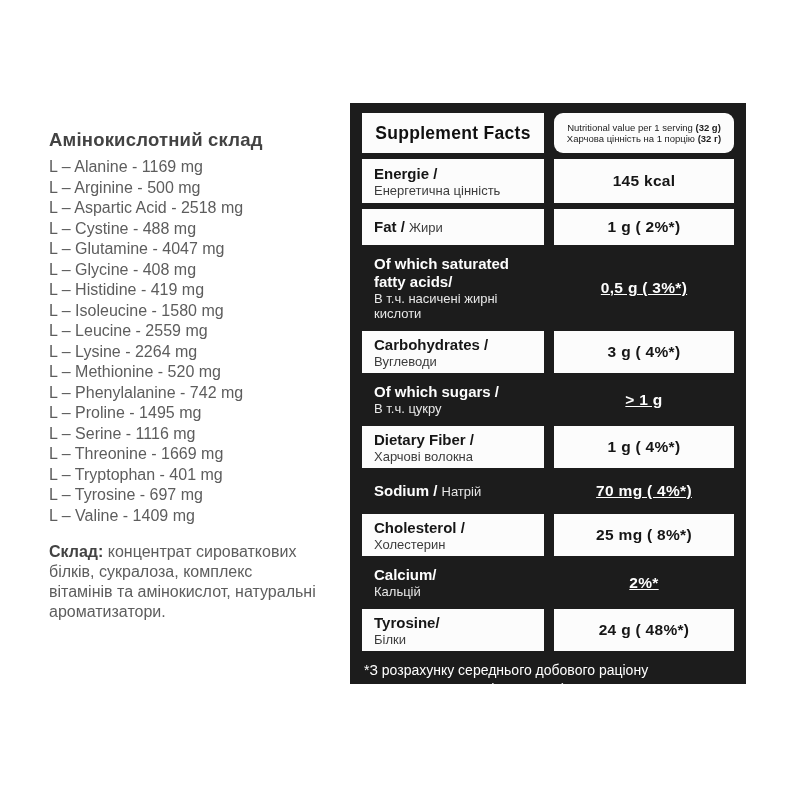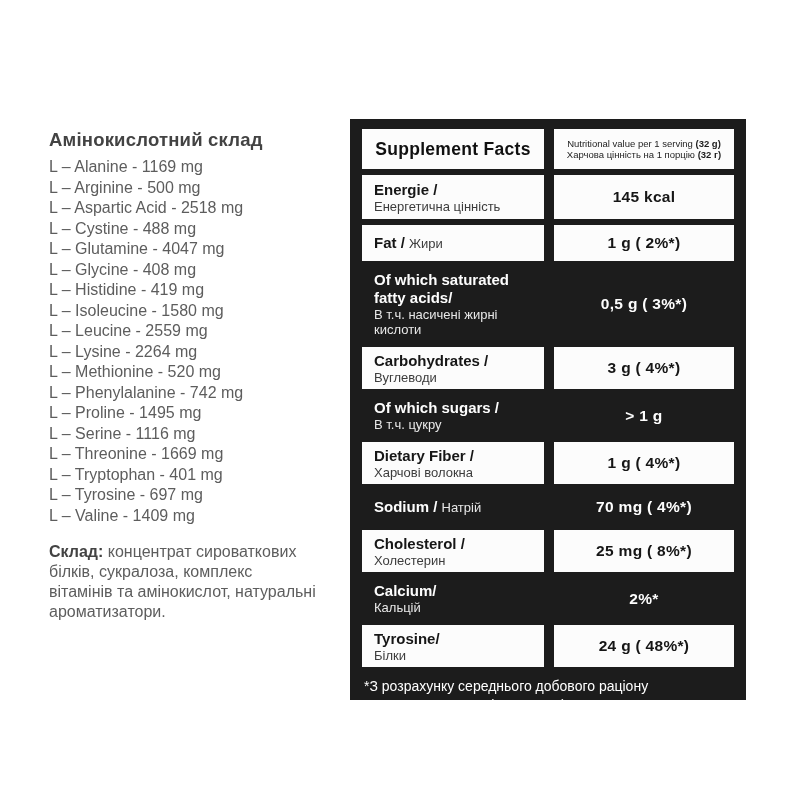--- a/index.html
+++ b/index.html
@@ -25,21 +25,21 @@
     white-space:nowrap;
   }
   .ingredients{
     font-size:16px;line-height:20px;color:var(--body-color,#5d5d5d);
   }
   .ingredients .bold{font-weight:bold;color:var(--heading-color,#434343);}
   .ingredients .line{display:block;}
 
   
   .facts-table{
-    position:absolute;left:350px;top:119px;width:396px;height:581px;
+    position:absolute;left:350px;top:103px;width:396px;height:581px;
     background:var(--table-bg,#1c1c1c);
     box-sizing:border-box;
     padding:10px 12px;
     display:flex;flex-direction:column;
   }
   .f-row{display:flex;column-gap:10px;margin-bottom:6px;flex:0 0 auto;}
   .f-cell{box-sizing:border-box;}
   .f-label{
     flex:0 0 182px;display:flex;align-items:center;
     padding:4px 6px 4px 12px;
@@ -48,21 +48,21 @@
     flex:1 1 auto;display:flex;align-items:center;justify-content:center;
     text-align:center;font-weight:bold;font-size:15.5px;letter-spacing:.3px;
   }
   .light .f-cell{background:var(--cell-bg,#fcfcfc);}
   .light .f-label .en{color:#161616;}
   .light .f-label .ua{color:#3c3c3c;}
   .light .f-value{color:#161616;}
   .dark .f-cell{background:transparent;}
   .dark .f-label .en{color:#fdfdfd;}
   .dark .f-label .ua{color:#e8e8e8;}
-  .dark .f-value{color:#fdfdfd;}
+  .dark .f-value{color:#fdfdfd;text-decoration:underline;}
   .f-label .en{font-weight:bold;font-size:15px;line-height:16px;}
   .f-label .ua{font-size:13px;line-height:15px;}
   .two-line .ua{display:block;}
   .one-line .lines{white-space:nowrap;}
   .one-line .ua{display:inline;}
 
   
   .rh-header{min-height:40px;}
   .rh-44{min-height:44px;}
   .rh-42{min-height:42px;}
@@ -72,21 +72,21 @@
 
   
   .f-header .f-title{
     flex:0 0 182px;background:var(--cell-bg,#fcfcfc);
     display:flex;align-items:center;justify-content:center;
     font-weight:bold;font-size:17.5px;letter-spacing:.3px;color:#101010;
   }
   .f-header .f-sub{
     flex:1 1 auto;background:var(--cell-bg,#fcfcfc);
     display:flex;flex-direction:column;align-items:center;justify-content:center;
-    font-size:9.5px;line-height:11.5px;color:#1d1d1d;text-align:center;
+    font-size:9.5px;line-height:11.5px;color:#1d1d1d;text-align:center;border-radius:9px;
   }
   .f-sub .b{font-weight:bold;}
 
   
   .f-footnote{
     margin-top:auto;
     color:#ffffff;font-size:14px;line-height:19px;
     padding:4px 2px 6px 2px;
   }
   .f-footnote .cont{padding-left:9px;}

